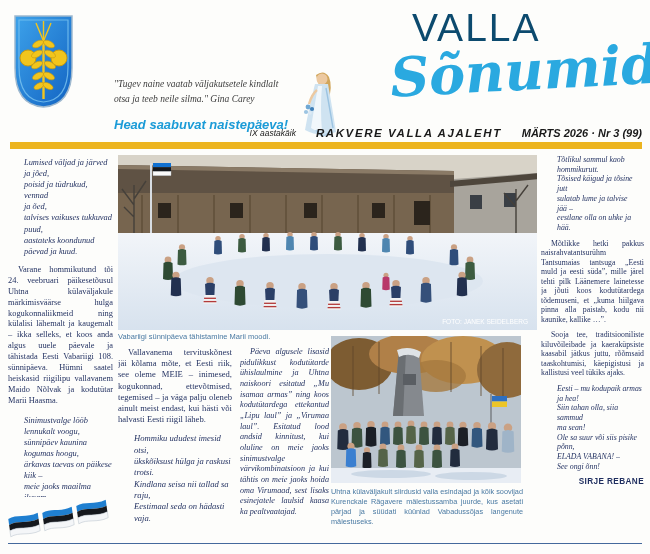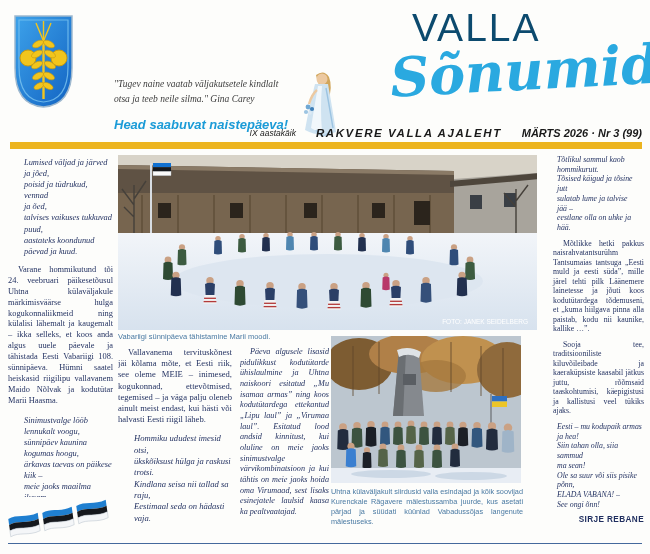--- a/index.html
+++ b/index.html
@@ -26,21 +26,21 @@
   .issue-no{font-size:11px;font-weight:bold;}
   .gold-bar{position:absolute;left:10px;right:8px;top:142px;height:7px;background:#ecb41f;}
   
   .txtcol{position:absolute;text-align:justify;overflow:hidden;}
   .poem{font-style:italic;white-space:pre-line;text-align:left;line-height:1.32;margin:0 0 8px 16px;}
   .para{margin:0 0 8px 0;text-indent:10px;line-height:1.3;}
   .col1{left:8px;top:157px;width:105px;height:340px;font-size:8.4px;}
   .col2{left:118px;top:347px;width:114px;height:196px;font-size:8.6px;}
   .col3{left:240px;top:347px;width:89px;height:200px;font-size:8.2px;font-style:italic;}
   .col4{left:541px;top:155px;width:103px;height:372px;font-size:7.8px;}
-  .col4 .para{line-height:1.22;margin-bottom:6px;margin-left:12px;}
+  .col4 .para{line-height:1.22;margin-bottom:6px;}
   .col4 .poem{line-height:1.25;margin-bottom:6px;}
   .byline{text-align:right;font-family:"Liberation Sans",sans-serif;font-weight:bold;
         font-size:8.2px;letter-spacing:.4px;color:#1e2d5e;margin-top:4px;}
   
   .photo1{position:absolute;left:118px;top:155px;width:419px;height:175px;}
   .cap1{position:absolute;left:118px;top:332px;width:250px;font-family:"Liberation Sans",sans-serif;
         font-size:7.5px;color:#4a7aa3;}
   .photo2{position:absolute;left:331px;top:336px;width:190px;height:147px;}
   .cap2{position:absolute;left:331px;top:487px;width:192px;font-family:"Liberation Sans",sans-serif;
         font-size:7.3px;line-height:1.35;color:#4a7aa3;text-align:justify;}

